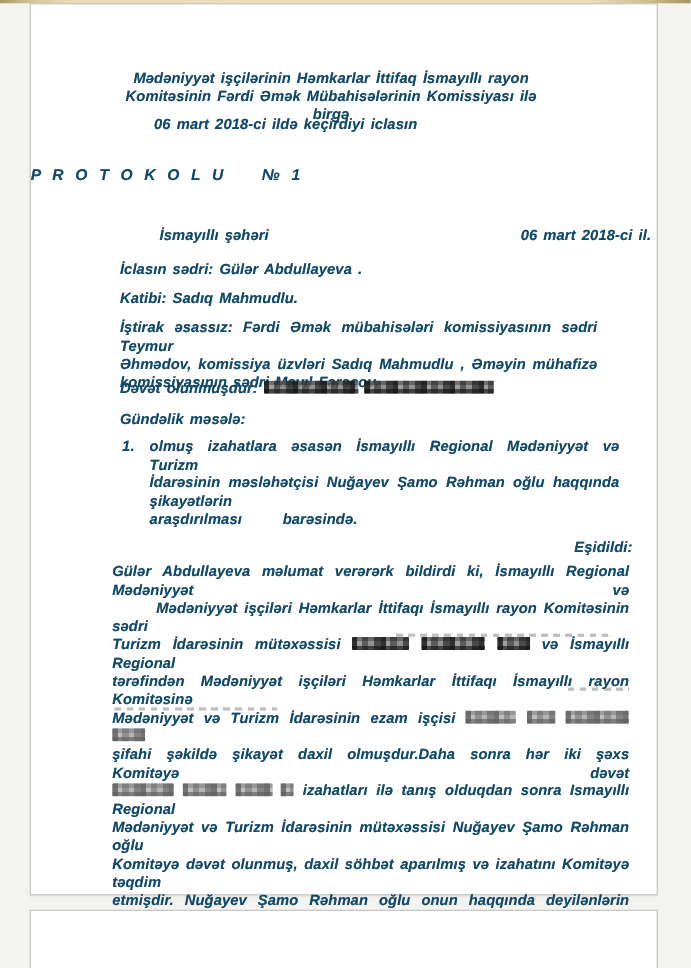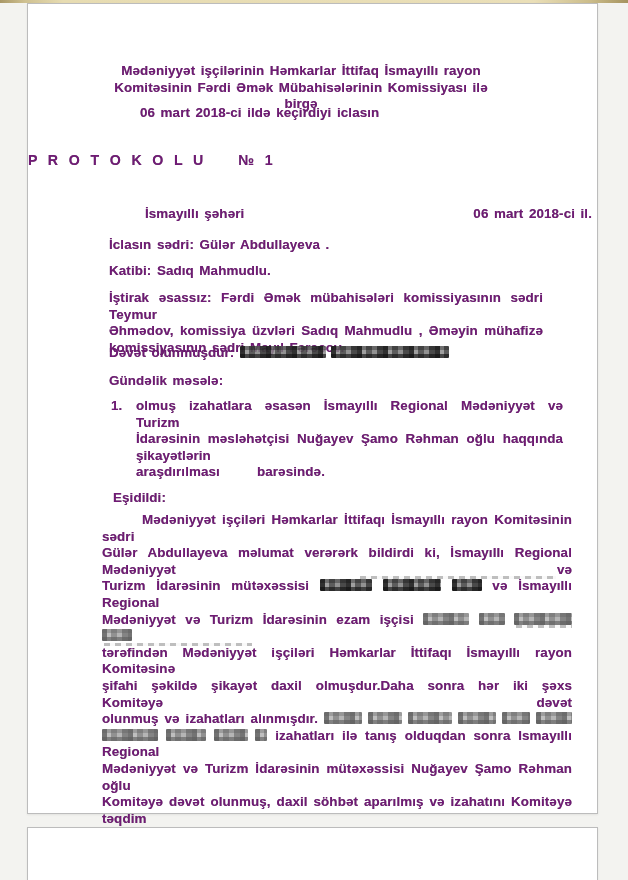--- a/index.html
+++ b/index.html
@@ -12,41 +12,41 @@
     position:absolute;top:0;left:0;width:628px;height:3px;
     background:linear-gradient(90deg,#a99867 0,#cfc191 4%,#e7dcb2 10%,#eadfb8 85%,#cbbc8a 94%,#a5935f 100%);
   }
   .page{
     position:absolute;left:27px;width:571px;background:#ffffff;
     border:1px solid #bcbcbc;box-shadow:0 1px 2px rgba(0,0,0,.07);
     box-sizing:border-box;
   }
   #page1{top:3px;height:811px;}
   #page2{top:827px;height:75px;}
-  .doc{font-weight:700;color:#701a75;font-size:13.4px;line-height:16.6px;
+  .doc{font-weight:700;color:#0c4a6e;font-size:13.4px;line-height:16.6px;
        letter-spacing:.1px;word-spacing:1.7px;
-       text-shadow:0 0 .5px rgba(40,40,40,.55);}
+       text-shadow:0 0 .5px rgba(40,40,40,.55);font-style:italic;}
   .sec{position:absolute;}
   .ln{min-height:16.6px;}
   .jl{text-align:justify;text-align-last:justify;}
   .ctr{text-align:center;}
   #sec-header {top:59px;left:76px;width:394px;}
   #sec-session{top:101px;left:88px;width:420px;margin-left:24px;}
   #sec-title  {top:148px;left:0;width:571px;text-align:left;font-size:14.2px;}
   #sec-title .t{letter-spacing:2.5px;white-space:pre;}
   #sec-meta   {top:202px;left:81px;width:447px;display:flex;justify-content:space-between;padding-left:36px;}
   #sec-chair  {top:233px;left:81px;width:452px;}
   #sec-secretary{top:259px;left:81px;width:452px;}
   #sec-attendees{top:286px;left:81px;width:434px;}
   #sec-invited{top:341px;left:81px;width:452px;}
   #sec-agenda-label{top:369px;left:81px;width:452px;}
   #sec-agenda-item{top:394px;left:81px;width:454px;}
   #sec-agenda-item .marker{position:absolute;left:2px;top:0;}
   #sec-agenda-item .ln{padding-left:27px;}
-  #sec-heard  {top:486px;left:85px;width:452px;}
+  #sec-heard  {top:486px;left:95px;width:452px;text-align:right;}
   #sec-body   {top:508px;left:74px;width:470px;}
   .rx{
     display:inline-block;height:12px;vertical-align:-1px;border-radius:1px;
     background-image:
       repeating-linear-gradient(90deg,rgba(15,15,15,.78) 0 5px,rgba(15,15,15,.07) 5px 9px,
         rgba(15,15,15,.5) 9px 15px,rgba(15,15,15,.16) 15px 20px,rgba(15,15,15,.62) 20px 26px),
       repeating-linear-gradient(0deg,rgba(55,55,55,.9) 0 4px,rgba(150,150,150,.8) 4px 8px,
         rgba(95,95,95,.85) 8px 12px);
   }
   .rx.lt{opacity:.68;}
@@ -100,27 +100,26 @@
         <div class="ln">araşdırılması <span class="gap" style="width: 26px;"></span> barəsində.</div>
       </div>
   </div>
 
   <div id="sec-heard" class="sec">Eşidildi:</div>
 
   <div id="sec-body" class="sec">
     <div class="smudge" style="top:64px;left:258px;width:196px;"></div>
     <div class="smudge" style="top:113px;left:414px;width:56px;"></div>
     <div class="smudge" style="top:131px;left:2px;width:148px;"></div>
-  <div class="ln jl" style="text-indent: 40px;">Mədəniyyət işçiləri Həmkarlar İttifaqı İsmayıllı rayon Komitəsinin sədri</div>
-      <div class="ln jl">Gülər Abdullayeva məlumat verərərk bildirdi ki, İsmayıllı Regional Mədəniyyət və</div>
+  <div class="ln jl">Gülər Abdullayeva məlumat verərərk bildirdi ki, İsmayıllı Regional Mədəniyyət və</div>
+      <div class="ln jl" style="text-indent: 40px;">Mədəniyyət işçiləri Həmkarlar İttifaqı İsmayıllı rayon Komitəsinin sədri</div>
       <div class="ln jl">Turizm İdarəsinin mütəxəssisi  <span class="rx" style="width: 52px;"></span> <span class="rx" style="width: 58px;"></span> <span class="rx" style="width: 30px;"></span> və İsmayıllı Regional</div>
+      <div class="ln jl">tərəfindən Mədəniyyət işçiləri Həmkarlar İttifaqı İsmayıllı rayon Komitəsinə</div>
       <div class="ln jl">Mədəniyyət və Turizm İdarəsinin ezam işçisi  <span class="rx lt" style="width: 46px;"></span> <span class="rx lt" style="width: 26px;"></span> <span class="rx lt" style="width: 58px;"></span> <span class="rx lt" style="width: 30px;"></span></div>
-      <div class="ln jl">tərəfindən Mədəniyyət işçiləri Həmkarlar İttifaqı İsmayıllı rayon Komitəsinə</div>
       <div class="ln jl">şifahi şəkildə şikayət daxil olmuşdur.Daha sonra hər iki şəxs Komitəyə dəvət</div>
-      <div class="ln jl">olunmuş və izahatları alınmışdır.  <span class="rx lt" style="width: 38px;"></span> <span class="rx lt" style="width: 34px;"></span> <span class="rx lt" style="width: 44px;"></span> <span class="rx lt" style="width: 38px;"></span> <span class="rx lt" style="width: 28px;"></span> <span class="rx lt" style="width: 36px;"></span></div>
       <div class="ln jl"><span class="rx lt" style="width: 56px;"></span> <span class="rx lt" style="width: 40px;"></span> <span class="rx lt" style="width: 34px;"></span> <span class="rx lt" style="width: 12px;"></span> izahatları ilə  tanış olduqdan sonra Ismayıllı Regional</div>
       <div class="ln jl">Mədəniyyət və Turizm İdarəsinin mütəxəssisi Nuğayev Şamo Rəhman oğlu</div>
       <div class="ln jl">Komitəyə dəvət olunmuş, daxil söhbət aparılmış və  izahatını Komitəyə təqdim</div>
       <div class="ln jl">etmişdir. Nuğayev Şamo Rəhman oğlu   onun haqqında deyilənlərin əsassız</div>
       <div class="ln jl">olduğunu və heç kimdən pul tələb etmədiyini bildirdi. (Nuğayev Şamo Rəhman</div>
     </div>
 </div>
 
 <div id="page2" class="page"></div>
 

